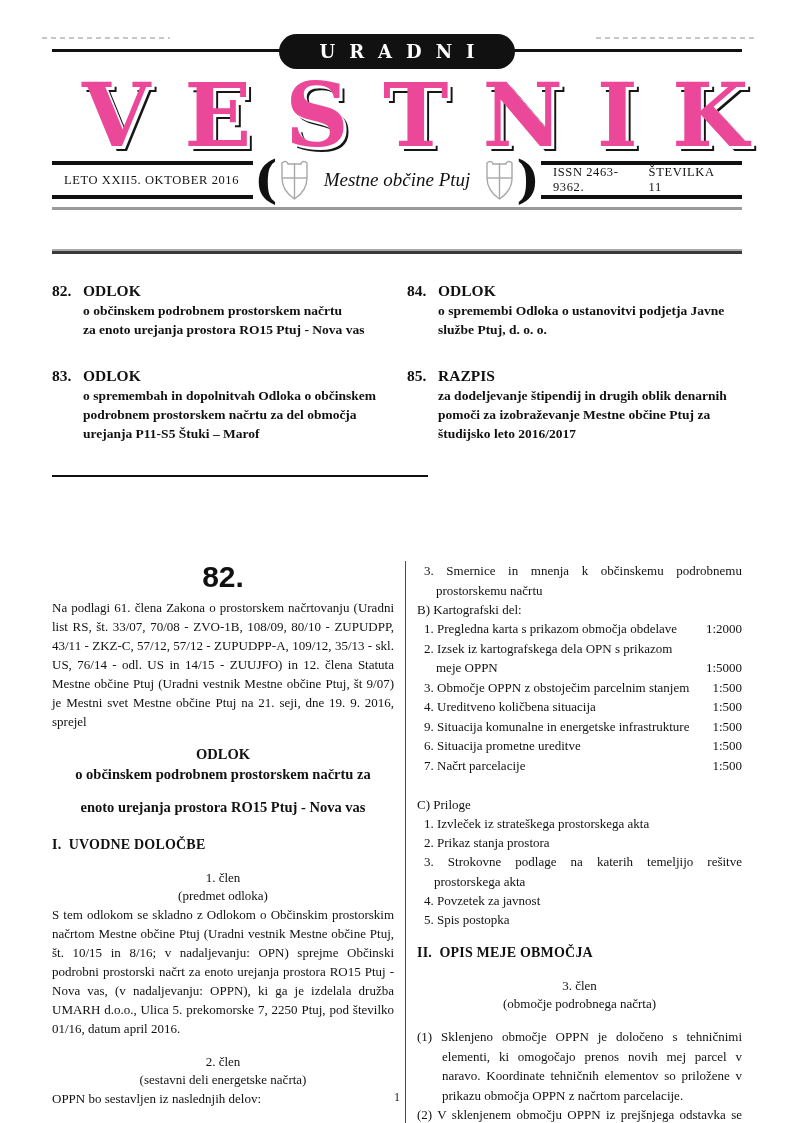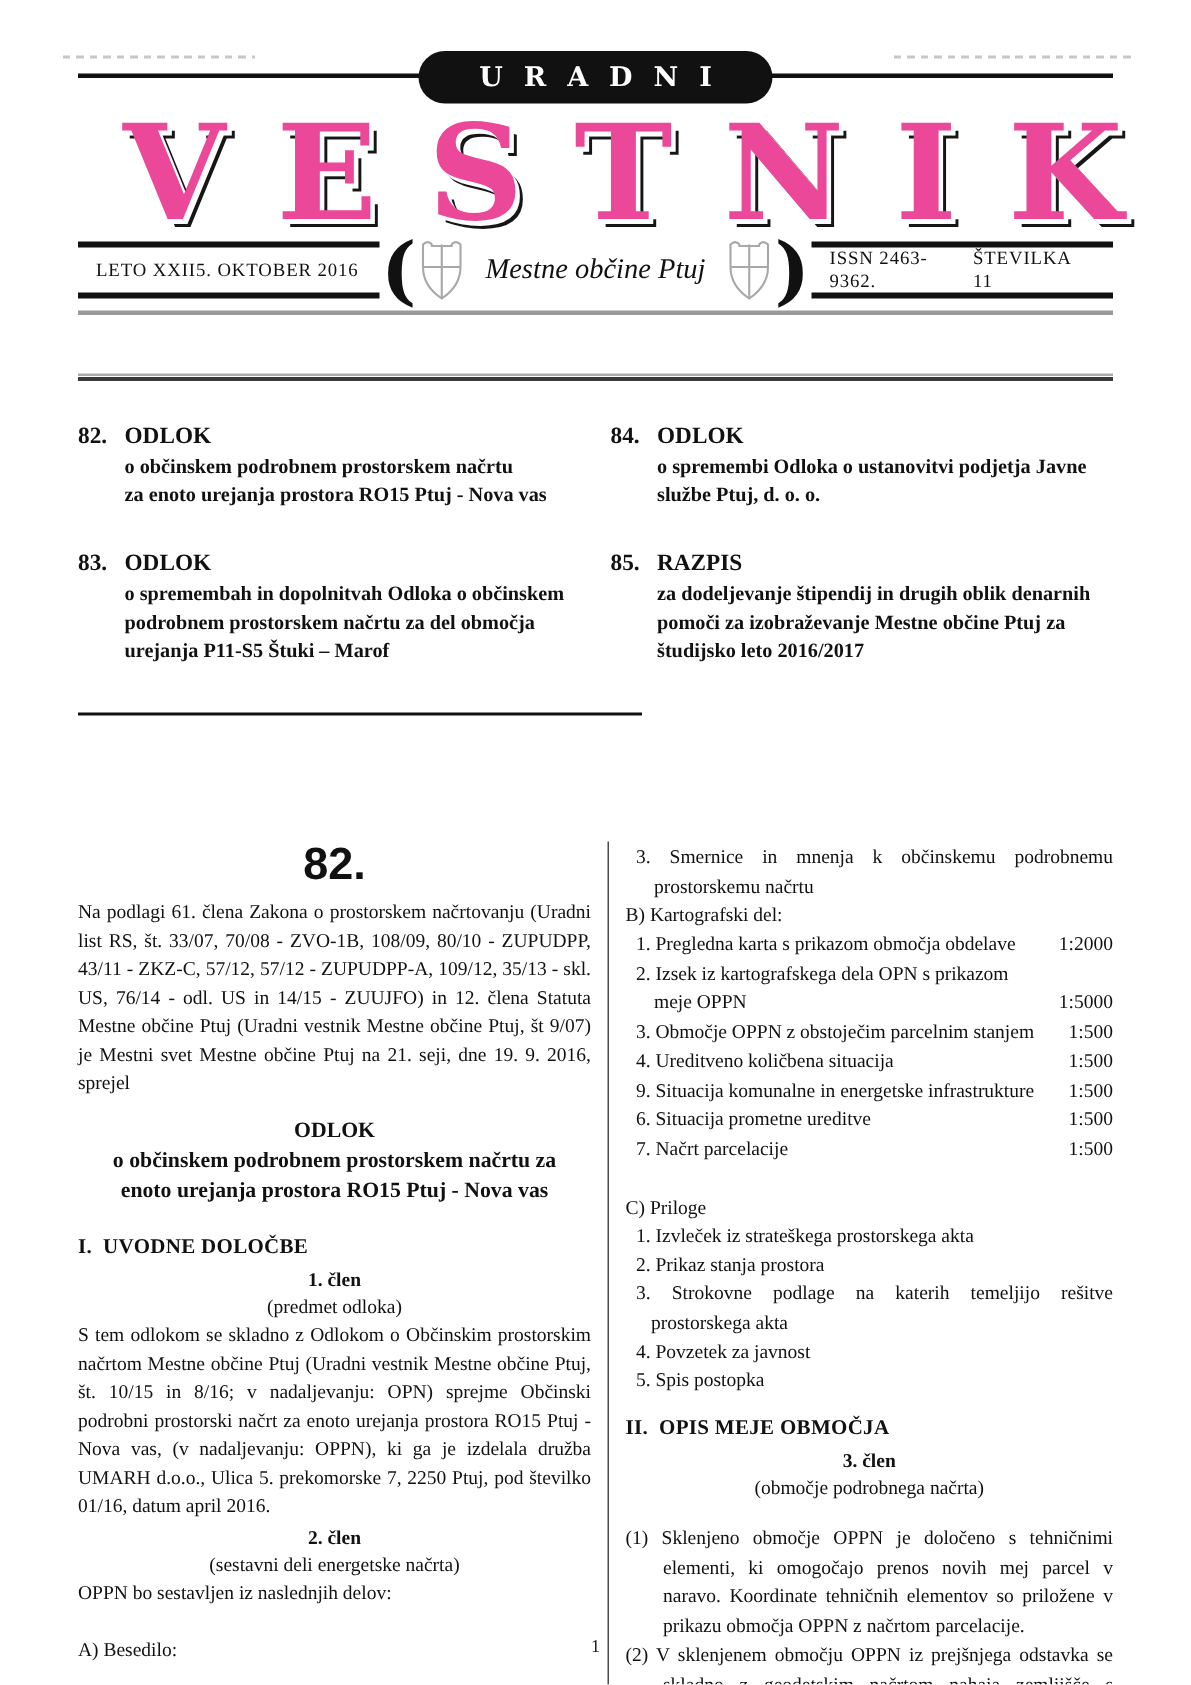--- a/index.html
+++ b/index.html
@@ -58,21 +58,21 @@
   .col { font-size:13px; line-height:19px; }
   .col.l { width:353px; padding-right:11px; }
   .divider { width:1px; background:#4a4a4a; }
   .col.r { flex:1; padding-left:11px; }
 
   .artnum { text-align:center; font-family:"Liberation Sans", sans-serif;
     font-weight:bold; font-size:30px; line-height:32px; margin-bottom:5px; }
   .just { text-align:justify; }
   .head2 { text-align:center; font-weight:bold; font-size:14.5px; line-height:20px; margin-top:13px; }
   .sec  { font-weight:bold; font-size:14px; margin-top:18px; letter-spacing:.2px; }
-  .clen { text-align:center; font-weight:bold; margin-top:3px; line-height:18px; }
+  .clen { text-align:center; font-weight:normal; margin-top:15px; line-height:18px; }
   .clensub { text-align:center; line-height:18px; }
   .para { margin-top:1px; }
   .listhead { margin-top:19px; }
   .sub-item { padding-left:7px; }
   .srow { display:flex; padding-left:7px; line-height:19.5px; }
   .srow .st { flex:1; }
   .srow .st.ind { padding-left:12px; }
   .srow .sv { padding-left:8px; white-space:nowrap; }
   .li-wrap { padding-left:17px; text-indent:-10px; text-align:justify; line-height:19.5px; }
   .li-wrap3 { padding-left:19px; text-indent:-12px; text-align:justify; line-height:19.5px; }
@@ -170,21 +170,21 @@
 
   <div class="toc-end-rule"></div>
 
   <main class="body-cols">
     <div class="col l">
       <div class="artnum">82.</div>
       <p class="just para">Na podlagi 61. člena Zakona o prostorskem načrtovanju (Uradni list RS, št. 33/07, 70/08 - ZVO-1B, 108/09, 80/10 - ZUPUDPP, 43/11 - ZKZ-C, 57/12, 57/12 - ZUPUDPP-A, 109/12, 35/13 - skl. US, 76/14 - odl. US in 14/15 - ZUUJFO) in 12. člena Statuta Mestne občine Ptuj (Uradni vestnik Mestne občine Ptuj, št 9/07) je Mestni svet Mestne občine Ptuj na 21. seji, dne 19. 9. 2016, sprejel</p>
 
       <div class="head2">ODLOK</div>
       <div class="head2" style="margin-top:0">o občinskem podrobnem prostorskem načrtu za</div>
-      <div class="head2" style="margin-top:0">enoto urejanja prostora RO15 Ptuj - Nova vas</div>
+      <div class="head2" style="margin-top:13px">enoto urejanja prostora RO15 Ptuj - Nova vas</div>
 
       <div class="sec">I.&nbsp; UVODNE DOLOČBE</div>
 
       <div class="clen">1. člen</div>
       <div class="clensub">(predmet odloka)</div>
       <p class="just">S tem odlokom se skladno z Odlokom o Občinskim prostorskim načrtom Mestne občine Ptuj (Uradni vestnik Mestne občine Ptuj, št. 10/15 in 8/16; v nadaljevanju: OPN) sprejme Občinski podrobni prostorski načrt za enoto urejanja prostora RO15 Ptuj - Nova vas, (v nadaljevanju: OPPN), ki ga je izdelala družba UMARH d.o.o., Ulica 5. prekomorske 7, 2250 Ptuj, pod številko 01/16, datum april 2016.</p>
 
       <div class="clen">2. člen</div>
       <div class="clensub">(sestavni deli energetske načrta)</div>
       <p>OPPN bo sestavljen iz naslednjih delov:</p>

